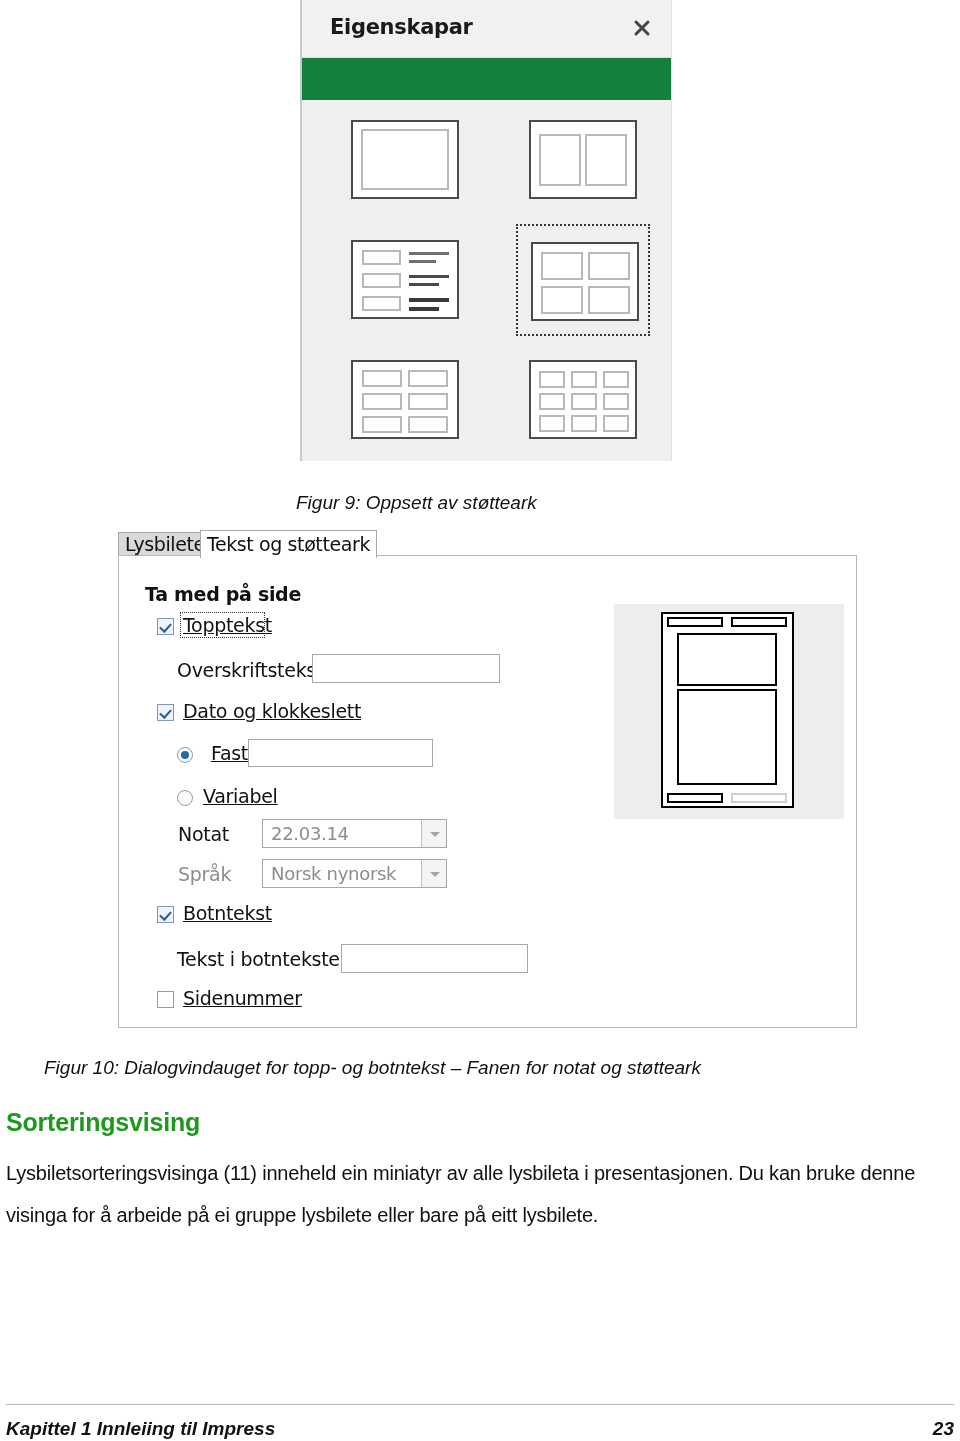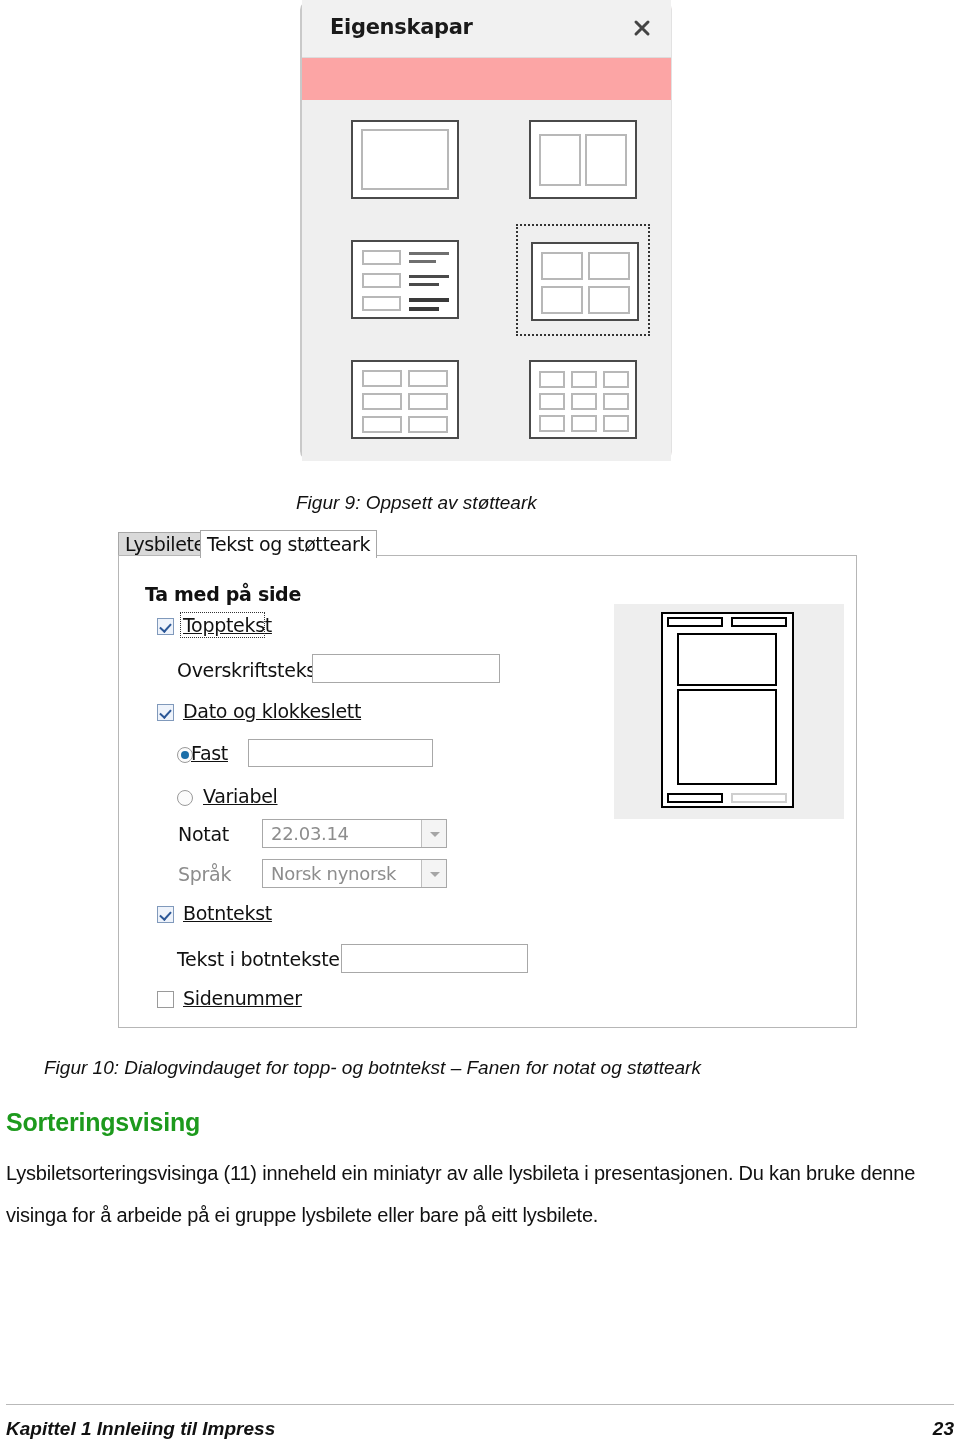--- a/index.html
+++ b/index.html
@@ -23,25 +23,24 @@
     top: 0px;
     width: 380px;
     height: 463px;
   }
   .panel {
     position: absolute;
     left: 4px;
     top: 0px;
     width: 372px;
     height: 461px;
-    background: #fca5a5;
+    background: #15803d;
     border-left: 2px solid #c9c9c9;
     border-right: 1px solid #e2e2e2;
     box-sizing: border-box;
-    border-radius: 10px;
   }
   .panel-titlebar {
     position: relative;
     height: 57px;
     background: #f1f1f1;
     border-bottom: 1px solid #dcdcdc;
   }
   .panel-title {
     position: absolute;
     left: 28px;
@@ -507,21 +506,21 @@
     <div class="ctl-label ul" style="left:64px; top:58px;text-align:right;">Topptekst</div>
     <div class="focus-ring" style="left:61px; top:56px; width:85px; height:26px;"></div>
 
     <div class="ctl-label" style="left:58px; top:103px;">Overskriftstekst:</div>
     <div class="txtfield" style="left:193px; top:98px; width:188px; height:29px;" title=""></div>
 
     <div class="chk on" style="left:38px; top:148px;"></div>
     <div class="ctl-label ul" style="left:64px; top:144px;">Dato og klokkeslett</div>
 
     <div class="rad on" style="left:58px; top:191px;"></div>
-    <div class="ctl-label ul" style="left:72px; top:186px;">Fast</div>
+    <div class="ctl-label ul" style="left:92px; top:186px;">Fast</div>
     <div class="txtfield" style="left:129px; top:183px; width:185px; height:28px;" title=""></div>
 
     <div class="rad" style="left:58px; top:234px;"></div>
     <div class="ctl-label ul" style="left:84px; top:229px;">Variabel</div>
 
     <div class="ctl-label" style="left:59px; top:267px;">Notat</div>
     <div class="combo" style="left:143px; top:263px; width:185px; height:29px;">
       <div class="combo-val">22.03.14</div>
       <div class="combo-btn"></div>
     </div>

